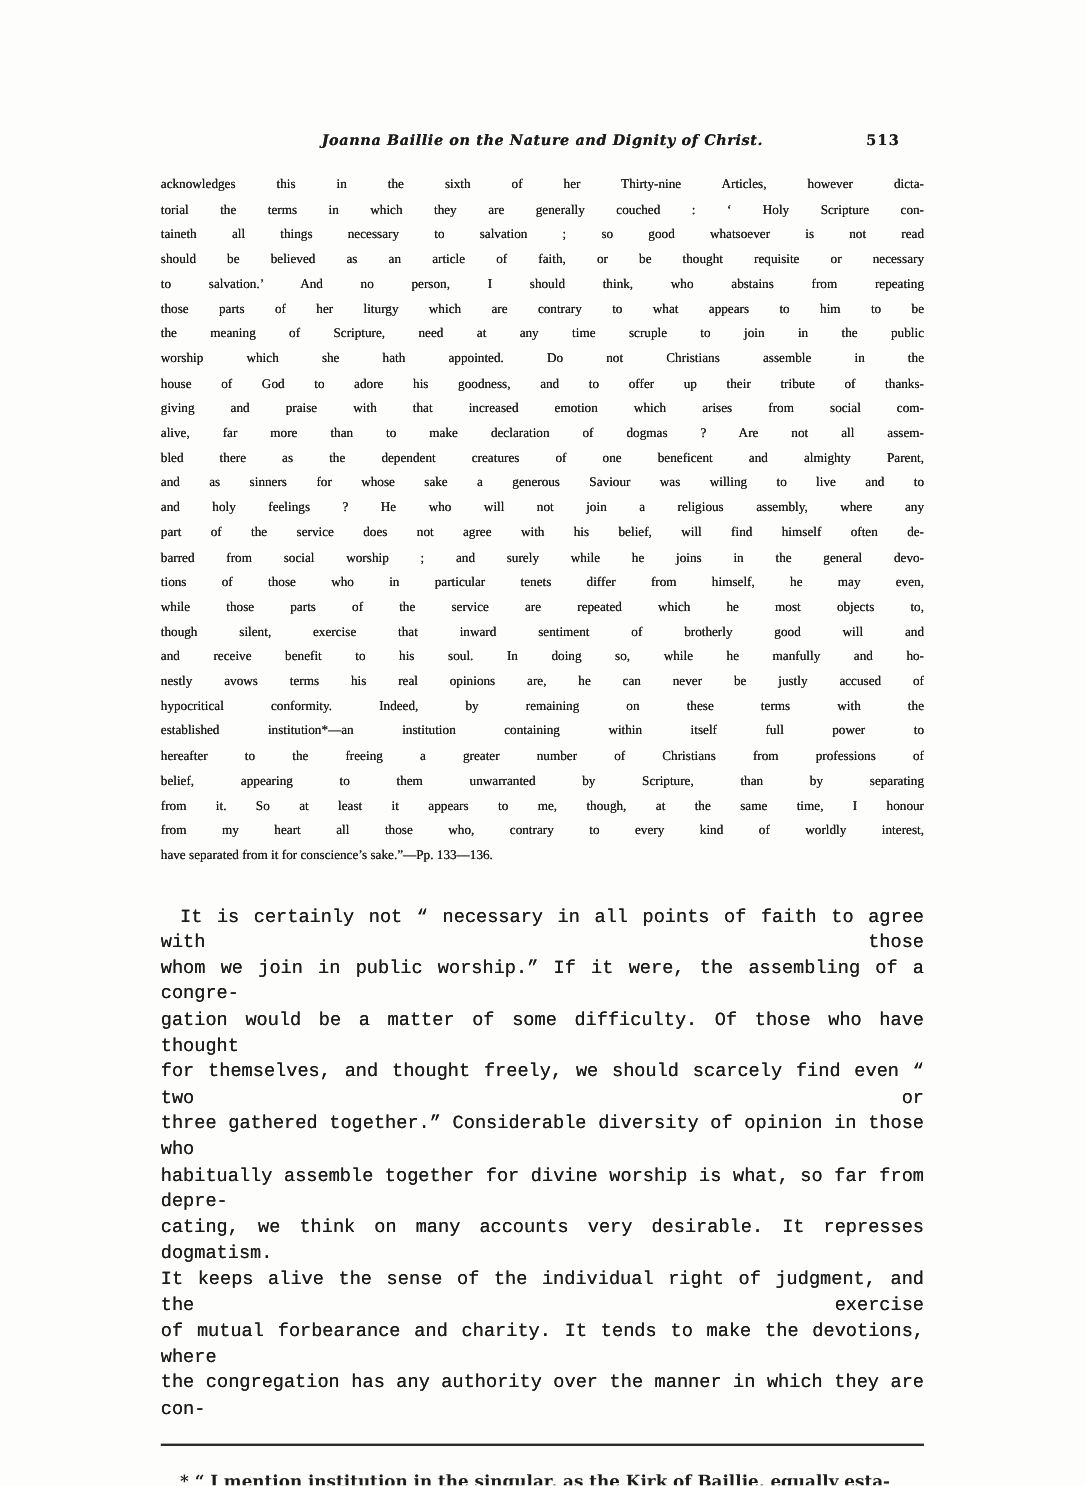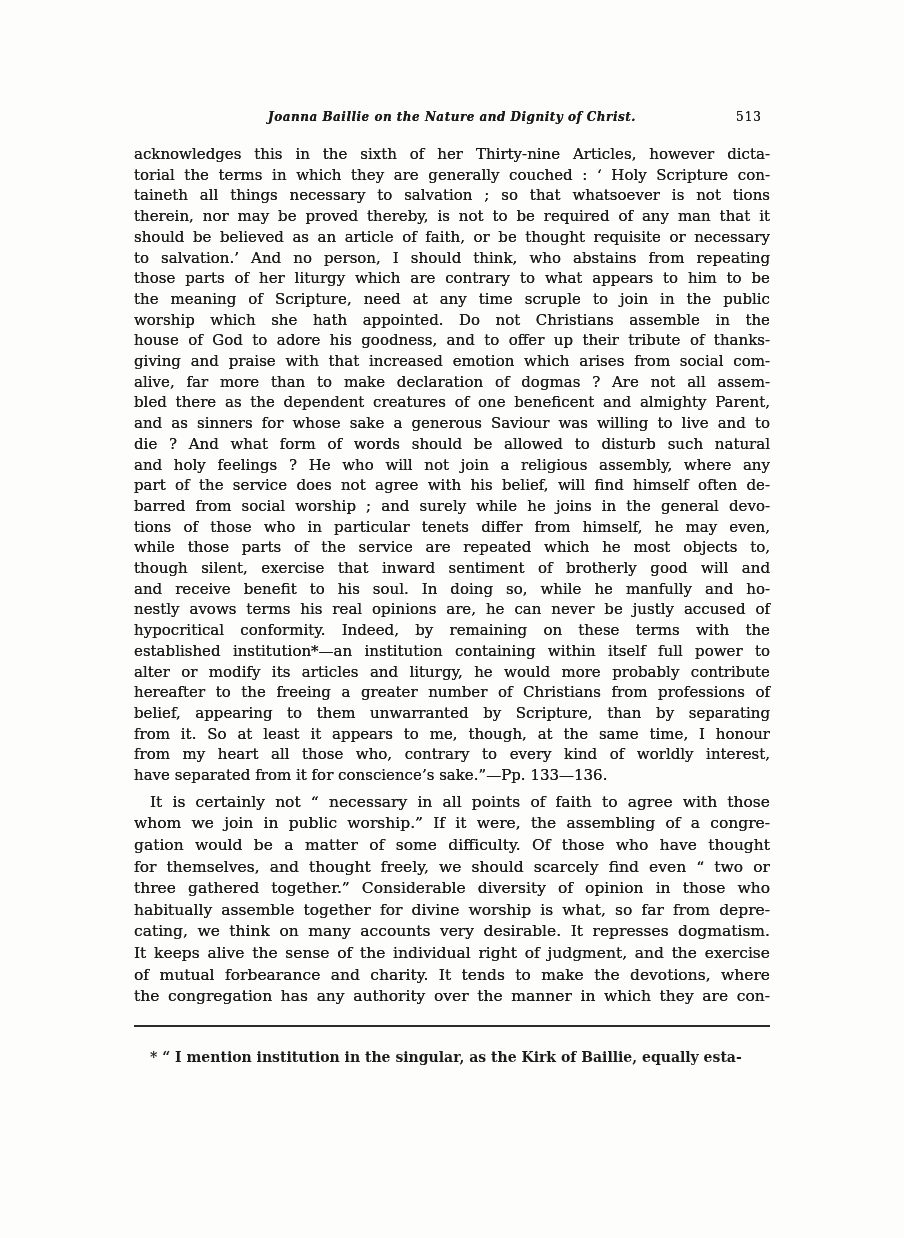--- a/index.html
+++ b/index.html
@@ -27,43 +27,45 @@
     font-style: italic;
     font-weight: bold;
     font-size: 12px;
     line-height: 22px;
     text-align: center;
     margin-bottom: 16px;
     letter-spacing: 0.5px;
   }
   .running-header .pageno {
     position: absolute;
-    right: 8px;
+    right: 20px;
     top: 0;
     font-style: normal;
-    font-weight: normal;
+    font-weight: bold;
     letter-spacing: 1px;
   }
   .para .line {
     text-align: justify;
     text-align-last: justify;
     white-space: normal;
   }
   .para.no-j-last .line:last-child {
     text-align-last: left;
   }
   .para.indent-first .line:first-child {
     text-indent: 16px;
   }
   .extract .line {
-    font-size: 15px;
+    font-size: 11px;
     line-height: 20.7px;
+    font-family: Liberation Serif, serif;
   }
   .commentary {
-    margin-top: 6px;
+    margin-top: 30px;
+    font-family: Liberation Mono, monospace;
   }
   .commentary .line {
     font-size: 15.5px;
     line-height: 21.6px;
   }
   .footnote-divider {
     margin-top: 17px;
     border: none;
     border-top: 2px solid #2b2b28;
     width: 100%;
@@ -88,44 +90,41 @@
   <div class="content">
 
     <div class="running-header">
       <span>Joanna Baillie on the Nature and Dignity of Christ.</span>
       <span class="pageno">513</span>
     </div>
 
     <div class="para extract no-j-last">
         <div class="line">acknowledges this in the sixth of her Thirty-nine Articles, however dicta-</div>
         <div class="line">torial the terms in which they are generally couched : ‘ Holy Scripture con-</div>
-        <div class="line">taineth all things necessary to salvation ; so that whatsoever is not tions</div>
-        <div class="line">therein, nor may be proved thereby, is not to be required of any man that it</div>
+        <div class="line">taineth all things necessary to salvation ; so good whatsoever is not read</div>
         <div class="line">should be believed as an article of faith, or be thought requisite or necessary</div>
         <div class="line">to salvation.’  And no person, I should think, who abstains from repeating</div>
         <div class="line">those parts of her liturgy which are contrary to what appears to him to be</div>
         <div class="line">the meaning of Scripture, need at any time scruple to join in the public</div>
         <div class="line">worship which she hath appointed.  Do not Christians assemble in the</div>
         <div class="line">house of God to adore his goodness, and to offer up their tribute of thanks-</div>
         <div class="line">giving and praise with that increased emotion which arises from social com-</div>
         <div class="line">alive, far more than to make declaration of dogmas ?  Are not all assem-</div>
         <div class="line">bled there as the dependent creatures of one beneficent and almighty Parent,</div>
         <div class="line">and as sinners for whose sake a generous Saviour was willing to live and to</div>
-        <div class="line">die ?  And what form of words should be allowed to disturb such natural</div>
         <div class="line">and holy feelings ?  He who will not join a religious assembly, where any</div>
         <div class="line">part of the service does not agree with his belief, will find himself often de-</div>
         <div class="line">barred from social worship ; and surely while he joins in the general devo-</div>
         <div class="line">tions of those who in particular tenets differ from himself, he may even,</div>
         <div class="line">while those parts of the service are repeated which he most objects to,</div>
         <div class="line">though silent, exercise that inward sentiment of brotherly good will and</div>
         <div class="line">and receive benefit to his soul.  In doing so, while he manfully and ho-</div>
         <div class="line">nestly avows terms his real opinions are, he can never be justly accused of</div>
         <div class="line">hypocritical conformity.  Indeed, by remaining on these terms with the</div>
         <div class="line">established institution*—an institution containing within itself full power to</div>
-        <div class="line">alter or modify its articles and liturgy, he would more probably contribute</div>
         <div class="line">hereafter to the freeing a greater number of  Christians from professions of</div>
         <div class="line">belief, appearing to them unwarranted by Scripture, than by separating</div>
         <div class="line">from it.  So at least it appears to me, though, at the same time, I honour</div>
         <div class="line">from my heart all those who, contrary to every kind of worldly interest,</div>
         <div class="line">have separated from it for conscience’s sake.”—Pp. 133—136.</div>
       </div>
 
     <div class="para commentary indent-first">
         <div class="line">It is certainly not “ necessary in all points of faith to agree with those</div>
         <div class="line">whom we join in public worship.”   If it were, the assembling of a congre-</div>

